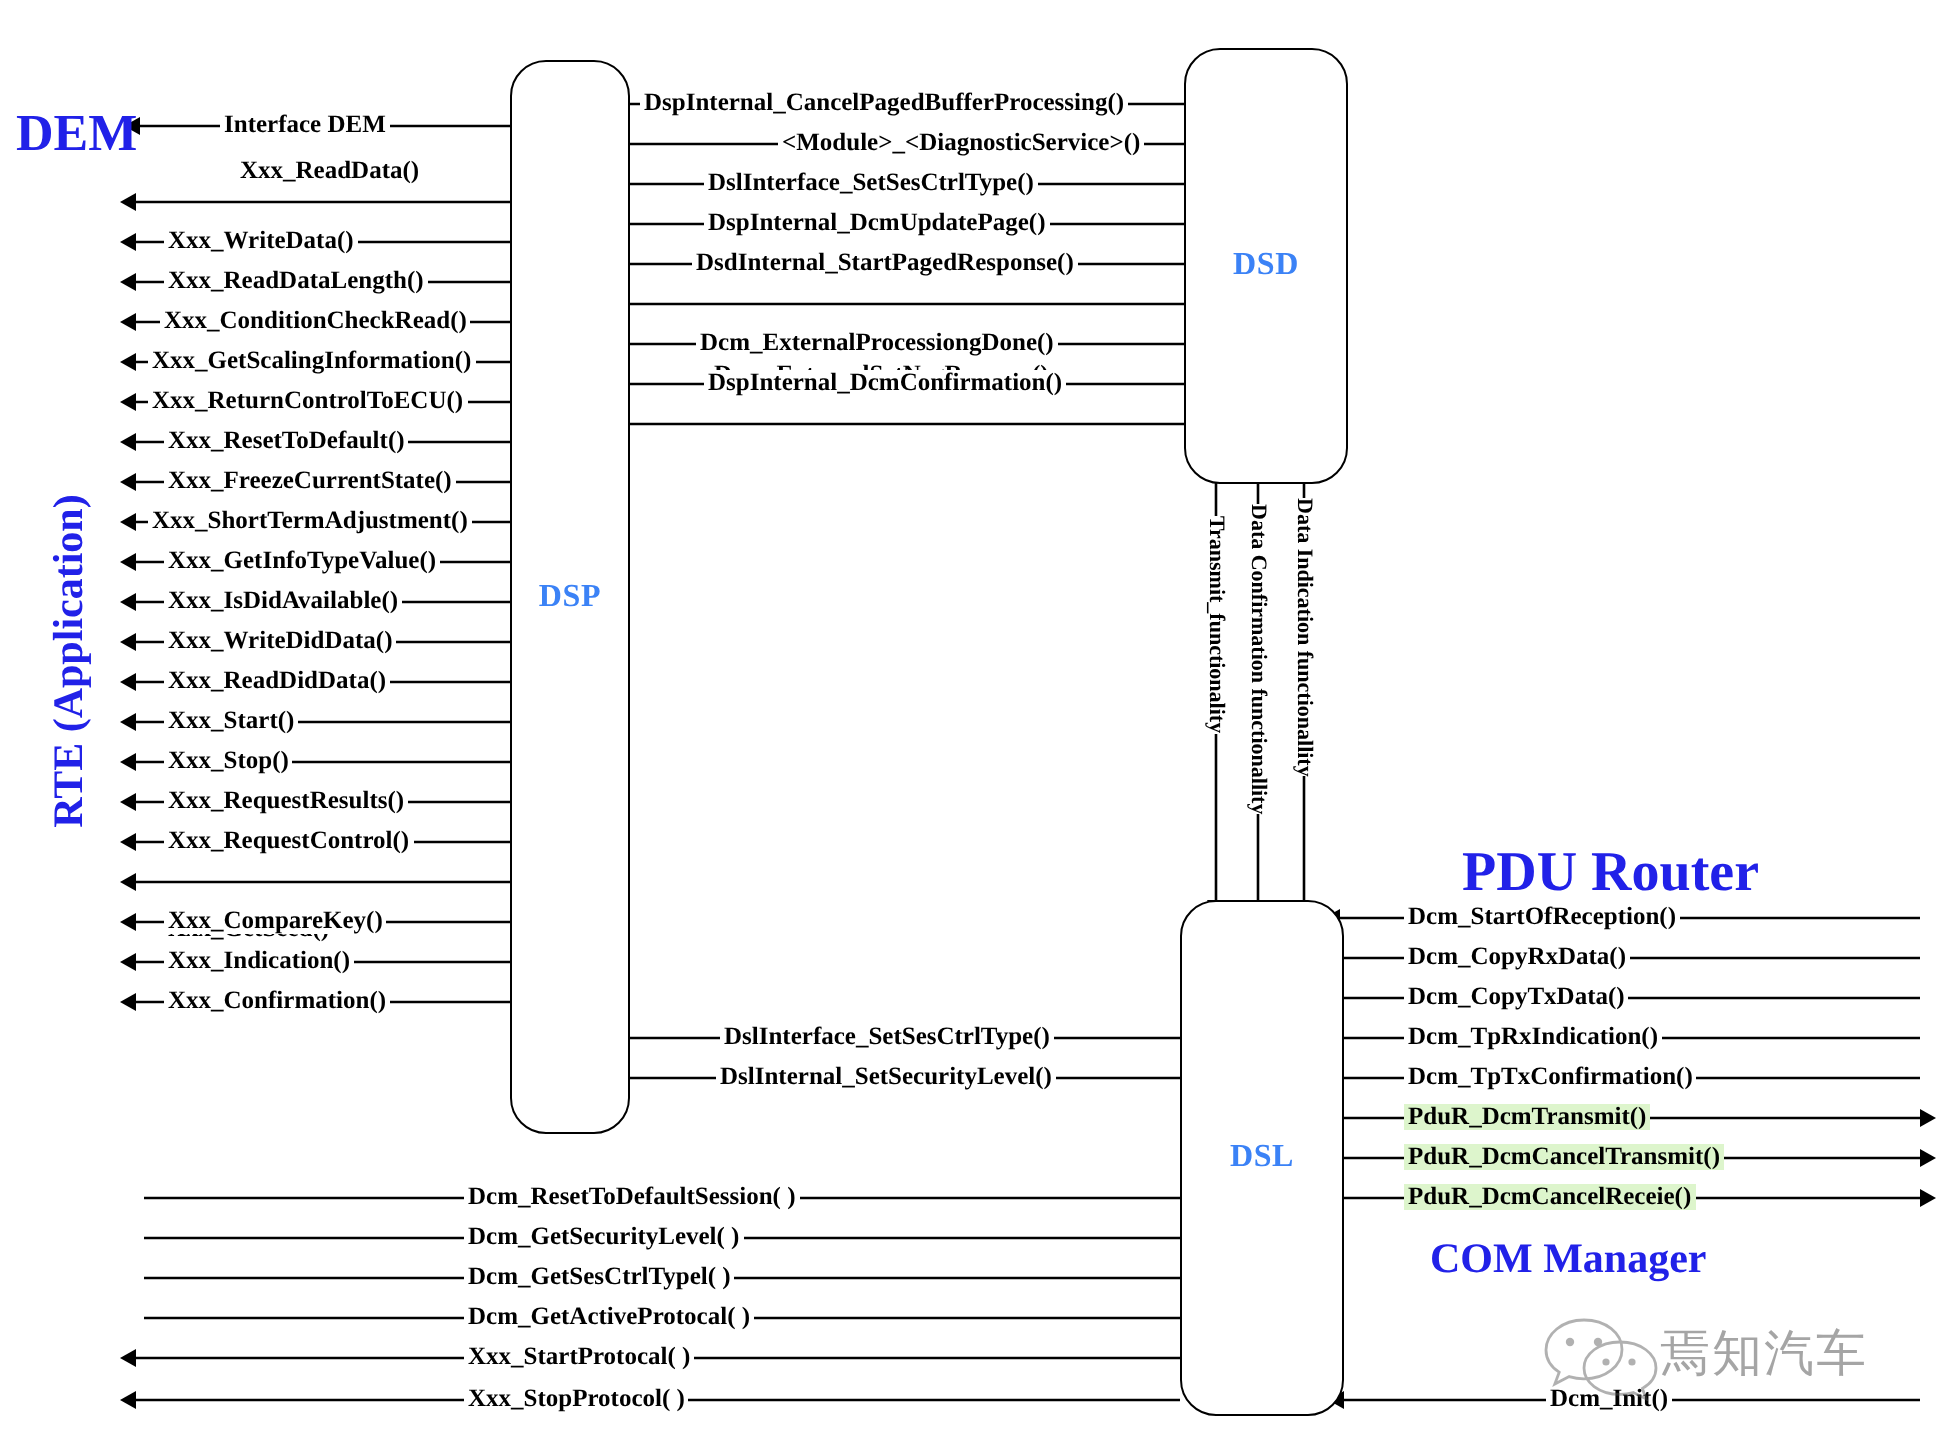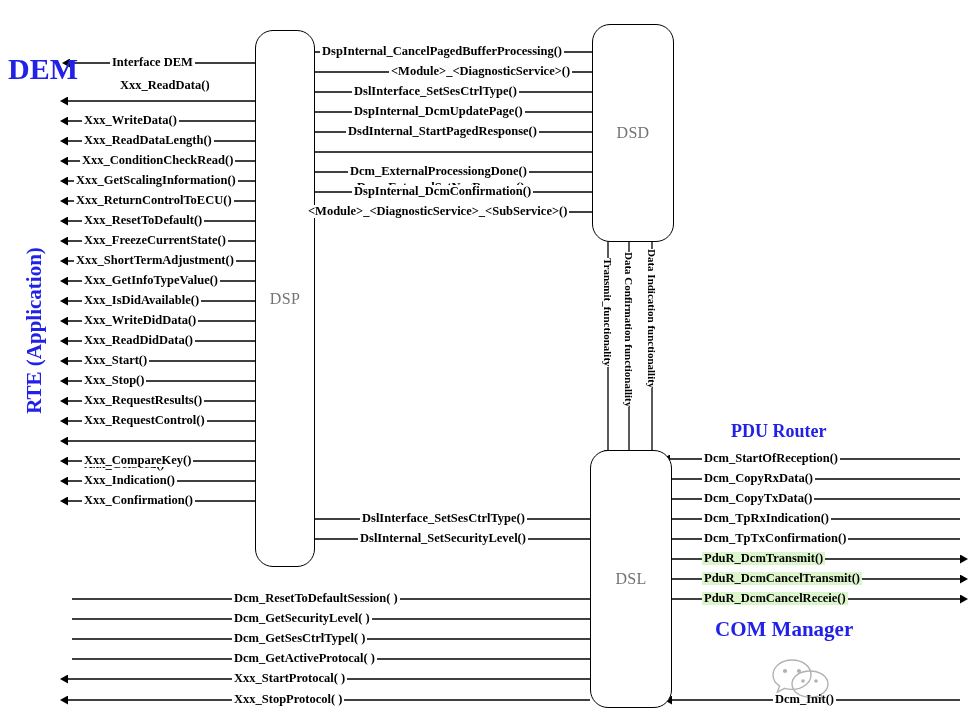--- a/index.html
+++ b/index.html
@@ -8,34 +8,34 @@
     font-family:"Liberation Serif","DejaVu Serif",serif;
   }
   #canvas{position:absolute;left:0;top:0;width:968px;height:721px;}
   svg.layer{position:absolute;left:0;top:0;width:968px;height:721px;pointer-events:none;}
 
   .blk{
     position:absolute;border:1.6px solid #000;border-radius:18px;background:#fff;
     display:flex;align-items:center;justify-content:center;
   }
   .blk .blk-label{
-    font-weight:normal;font-size:16px;color:#737373;letter-spacing:.3px;
+    font-weight:bold;font-size:16px;color:#3b82f6;letter-spacing:.3px;
     font-family:"Liberation Serif","DejaVu Serif",serif;
   }
   #blk-dsp{left:255px;top:30px;width:58px;height:535px;}
   #blk-dsd{left:592px;top:24px;width:80px;height:216px;}
   #blk-dsl{left:590px;top:450px;width:80px;height:256px;}
 
   .zone-title{
     position:absolute;color:#2121e8;font-weight:bold;
     font-family:"Liberation Serif","DejaVu Serif",serif;white-space:nowrap;
   }
-  #t-dem{left:8px;top:52px;font-size:30px;}
+  #t-dem{left:8px;top:52px;font-size:26px;}
   #t-rte{left:-49px;top:318px;font-size:21px;transform:rotate(-90deg);transform-origin:center center;}
-  #t-pdur{left:731px;top:421px;font-size:18px;}
+  #t-pdur{left:731px;top:421px;font-size:28px;}
   #t-com{left:715px;top:617px;font-size:21px;}
 
   .lbl{
     position:absolute;white-space:nowrap;font-weight:bold;font-size:12.5px;color:#000;
     background:#fff;padding:0 2px;line-height:13px;
     font-family:"Liberation Serif","DejaVu Serif",serif;
   }
   .lbl.hi{background:#ddf5cc;}
 
   .vlbl{
@@ -168,21 +168,20 @@
   <div class="lbl" style="left:82px;top:494px;">Xxx_Confirmation()</div>
 
   <div class="lbl" style="left:320px;top:45px;">DspInternal_CancelPagedBufferProcessing()</div>
   <div class="lbl" style="left:355px;top:65px;margin-left:34px;">&lt;Module&gt;_&lt;DiagnosticService&gt;()</div>
   <div class="lbl" style="left:352px;top:85px;">DslInterface_SetSesCtrlType()</div>
   <div class="lbl" style="left:352px;top:105px;">DspInternal_DcmUpdatePage()</div>
   <div class="lbl" style="left:346px;top:125px;">DsdInternal_StartPagedResponse()</div>
   <div class="lbl" style="left:355px;top:145px;margin-top:36px;">Dcm_ExternalSetNegRespnse()</div>
   <div class="lbl" style="left:348px;top:165px;">Dcm_ExternalProcessiongDone()</div>
   <div class="lbl" style="left:352px;top:185px;">DspInternal_DcmConfirmation()</div>
-  <div class="lbl" style="left:306px;top:205px;">&lt;Module&gt;_&lt;DiagnosticService&gt;_&lt;SubService&gt;()</div>
 
   <div class="vlbl" style="left:613px;top:258px;">Transmit_functionality</div>
   <div class="vlbl" style="left:634px;top:252px;">Data Confirmation functionallity</div>
   <div class="vlbl" style="left:657px;top:249px;">Data Indication functionallity</div>
 
   <div class="lbl" style="left:360px;top:512px;">DslInterface_SetSesCtrlType()</div>
   <div class="lbl" style="left:358px;top:532px;">DslInternal_SetSecurityLevel()</div>
 
   <div class="lbl" style="left:702px;top:452px;">Dcm_StartOfReception()</div>
   <div class="lbl" style="left:702px;top:472px;">Dcm_CopyRxData()</div>
@@ -211,15 +210,16 @@
                  L46.6,42.3 C44.5,42.9 42.3,43.2 40,43.2 C29.5,43.2 22,37.1 22,30
                  C22,23 29.5,17 40,17 z"></path>
       </g>
       <g fill="#555">
         <circle cx="15" cy="17" r="2.1"></circle>
         <circle cx="29" cy="17" r="2.1"></circle>
         <circle cx="33" cy="27" r="1.8"></circle>
         <circle cx="46" cy="27" r="1.8"></circle>
       </g>
     </svg>
+    <div class="wm-text">焉知汽车</div>
   </div>
 
 </div>
 
 </body></html>

